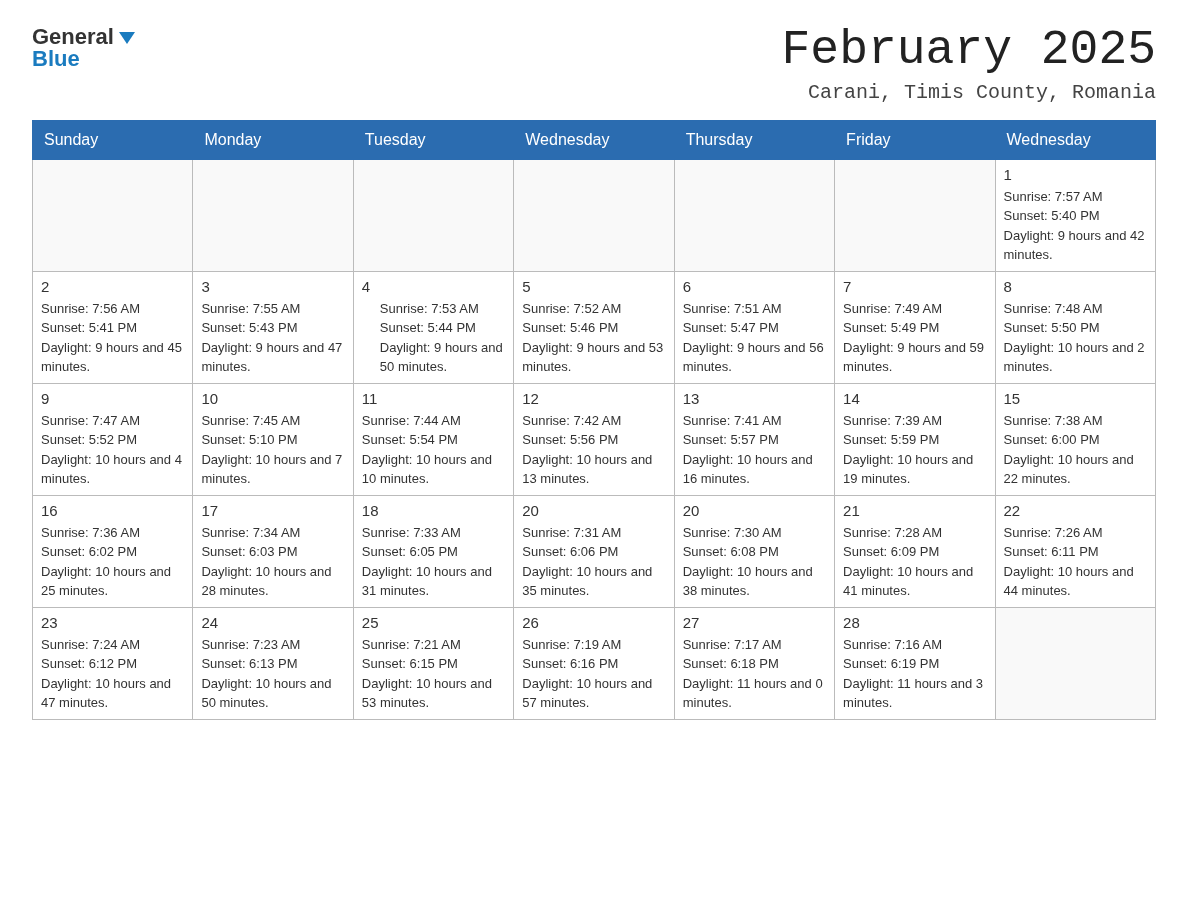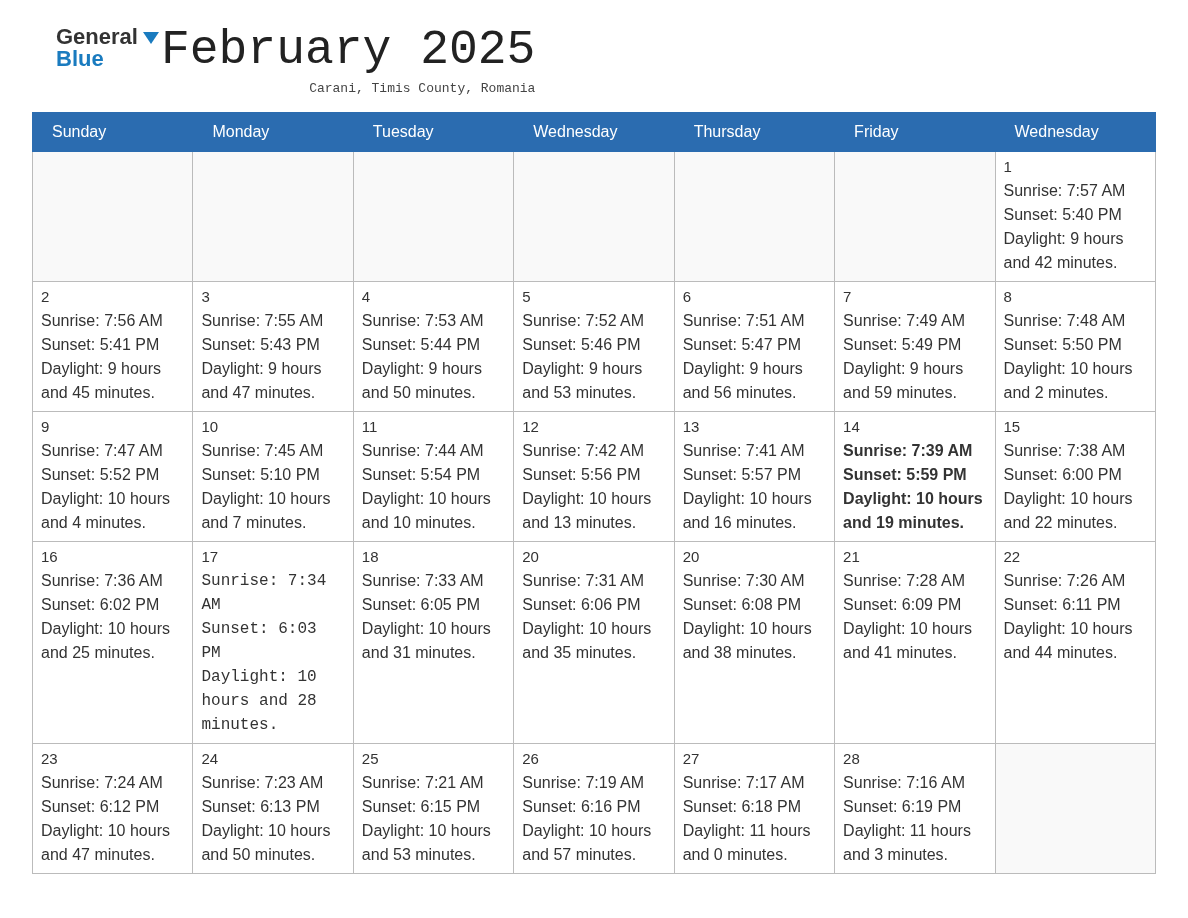--- a/index.html
+++ b/index.html
@@ -5,76 +5,75 @@
     * { box-sizing: border-box; margin: 0; padding: 0; }
     body {
       font-family: Arial, sans-serif;
       background: #fff;
       padding: 24px 32px;
       width: 1188px;
       min-height: 918px;
     }
     .header {
       display: flex;
-      justify-content: flex-start;
+      justify-content: space-between;
       align-items: flex-start;
       margin-bottom: 16px;
-      margin-left: 24px;
     }
     .logo {
       display: flex;
       flex-direction: column;
       align-items: flex-start;
     }
     .title-area {
       text-align: right;
       font-family: Liberation Mono, monospace;
     }
     .month-title {
       font-size: 48px;
       font-weight: normal;
       color: #222;
       line-height: 1.1;
     }
     .location {
-      font-size: 13px;
+      font-size: 20px;
       color: #444;
       margin-top: 4px;
     }
     .calendar {
       width: 100%;
       border-collapse: collapse;
       border: 1px solid #999;
     }
     .calendar th {
       background-color: #2b6cb0;
       color: #fff;
       font-size: 16px;
       font-weight: normal;
-      padding: 10px 19px;
+      padding: 10px 11px;
       text-align: left;
       border: 1px solid #2b6cb0;
     }
     .calendar td {
       width: 14.28%;
       vertical-align: top;
       padding: 6px 8px;
       border: 1px solid #bbb;
       font-size: 13px;
       color: #333;
       height: 110px;
     }
     .day-num {
       font-size: 15px;
       font-weight: normal;
       display: block;
       margin-bottom: 4px;
     }
     .day-info {
-      font-size: 16px;
+      font-size: 13px;
       line-height: 1.5;
       color: #333;
     }
     .empty {
       background: #f9f9f9;
     }
     .logo-container {
       display: flex;
       align-items: center;
       gap: 2px;
@@ -144,21 +143,21 @@
 Daylight: 9 hours and 45 minutes.</div>
         </td>
         <td>
           <span class="day-num">3</span>
           <div class="day-info" style="white-space: pre-line;">Sunrise: 7:55 AM
 Sunset: 5:43 PM
 Daylight: 9 hours and 47 minutes.</div>
         </td>
         <td>
           <span class="day-num">4</span>
-          <div class="day-info" style="white-space: pre-line;">Sunrise: 7:53 AM
+          <div class="day-info" style="white-space: pre-line; margin-left: 18px;">Sunrise: 7:53 AM
 Sunset: 5:44 PM
 Daylight: 9 hours and 50 minutes.</div>
         </td>
         <td>
           <span class="day-num">5</span>
           <div class="day-info" style="white-space: pre-line;">Sunrise: 7:52 AM
 Sunset: 5:46 PM
 Daylight: 9 hours and 53 minutes.</div>
         </td>
         <td>
@@ -206,41 +205,41 @@
 Daylight: 10 hours and 13 minutes.</div>
         </td>
         <td>
           <span class="day-num">13</span>
           <div class="day-info" style="white-space: pre-line;">Sunrise: 7:41 AM
 Sunset: 5:57 PM
 Daylight: 10 hours and 16 minutes.</div>
         </td>
         <td>
           <span class="day-num">14</span>
-          <div class="day-info" style="white-space: pre-line; font-weight: bold;">Sunrise: 7:39 AM
+          <div class="day-info" style="white-space: pre-line;">Sunrise: 7:39 AM
 Sunset: 5:59 PM
 Daylight: 10 hours and 19 minutes.</div>
         </td>
         <td>
           <span class="day-num">15</span>
           <div class="day-info" style="white-space: pre-line;">Sunrise: 7:38 AM
 Sunset: 6:00 PM
 Daylight: 10 hours and 22 minutes.</div>
         </td>
       </tr>
       <tr>
         <td>
           <span class="day-num">16</span>
           <div class="day-info" style="white-space: pre-line;">Sunrise: 7:36 AM
 Sunset: 6:02 PM
 Daylight: 10 hours and 25 minutes.</div>
         </td>
         <td>
           <span class="day-num">17</span>
-          <div class="day-info" style="white-space: pre-line; font-family: Liberation Mono, monospace;">Sunrise: 7:34 AM
+          <div class="day-info" style="white-space: pre-line;">Sunrise: 7:34 AM
 Sunset: 6:03 PM
 Daylight: 10 hours and 28 minutes.</div>
         </td>
         <td>
           <span class="day-num">18</span>
           <div class="day-info" style="white-space: pre-line;">Sunrise: 7:33 AM
 Sunset: 6:05 PM
 Daylight: 10 hours and 31 minutes.</div>
         </td>
         <td>

